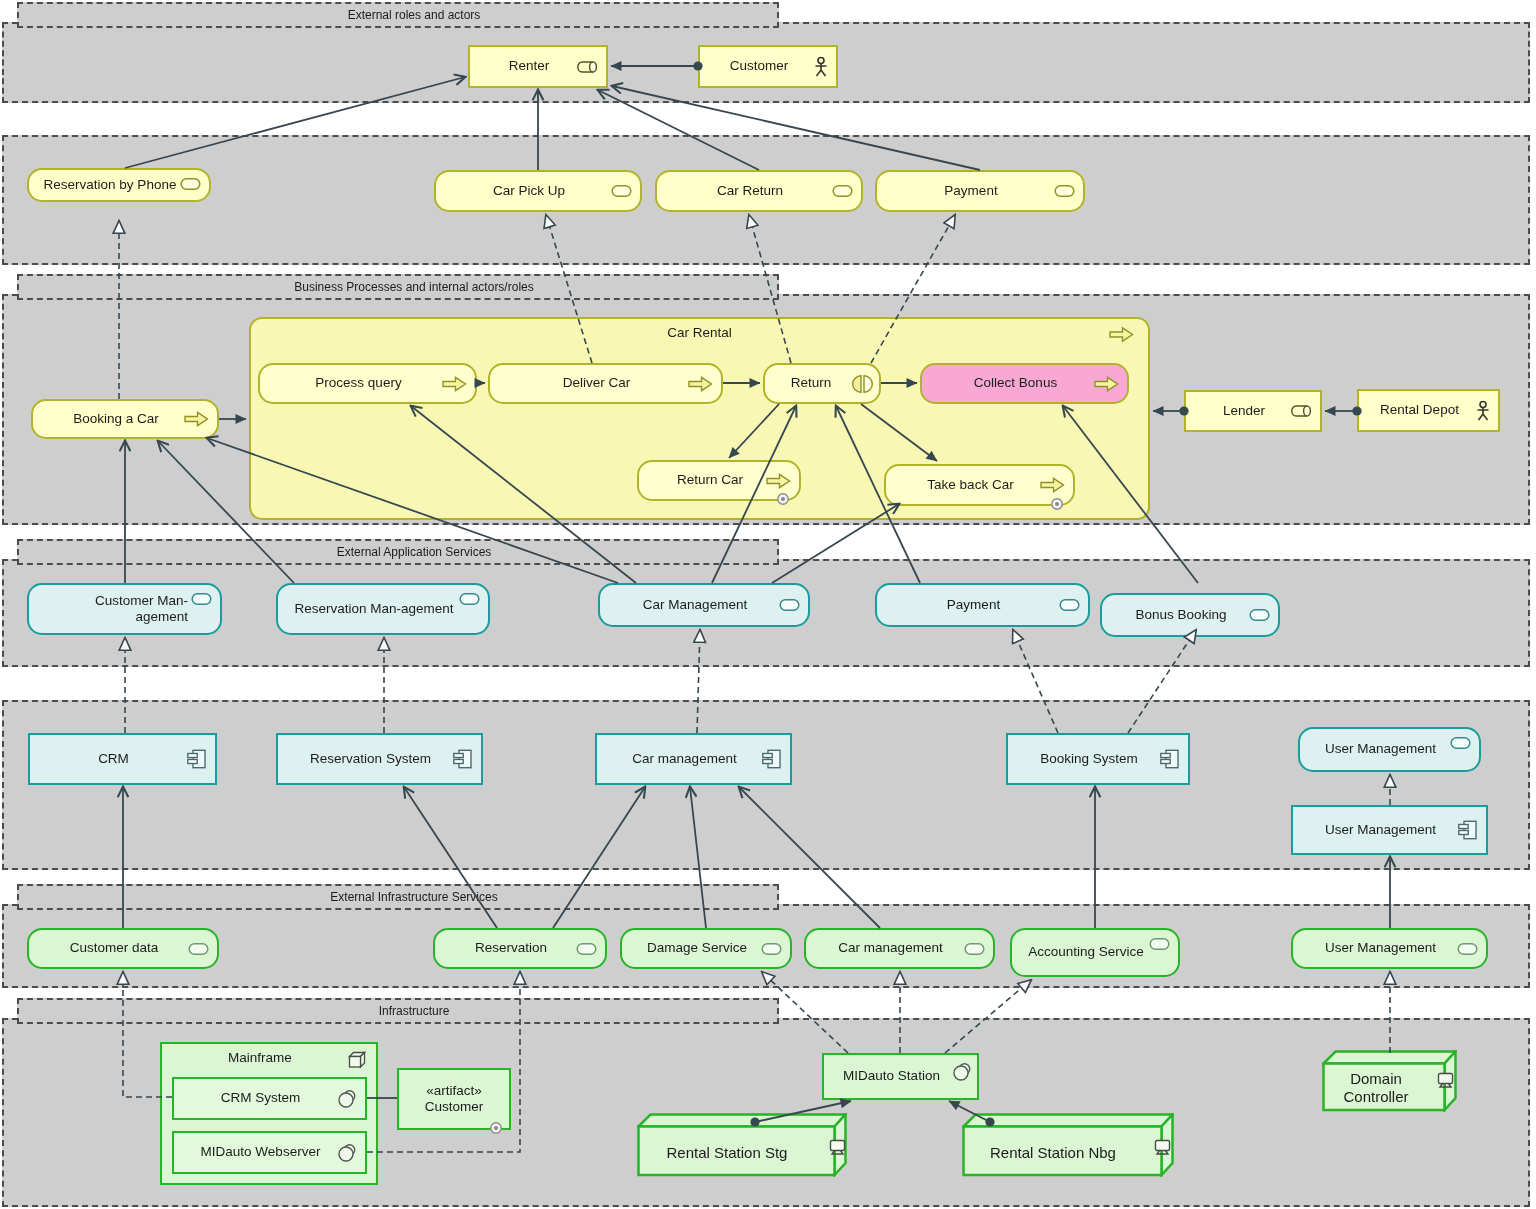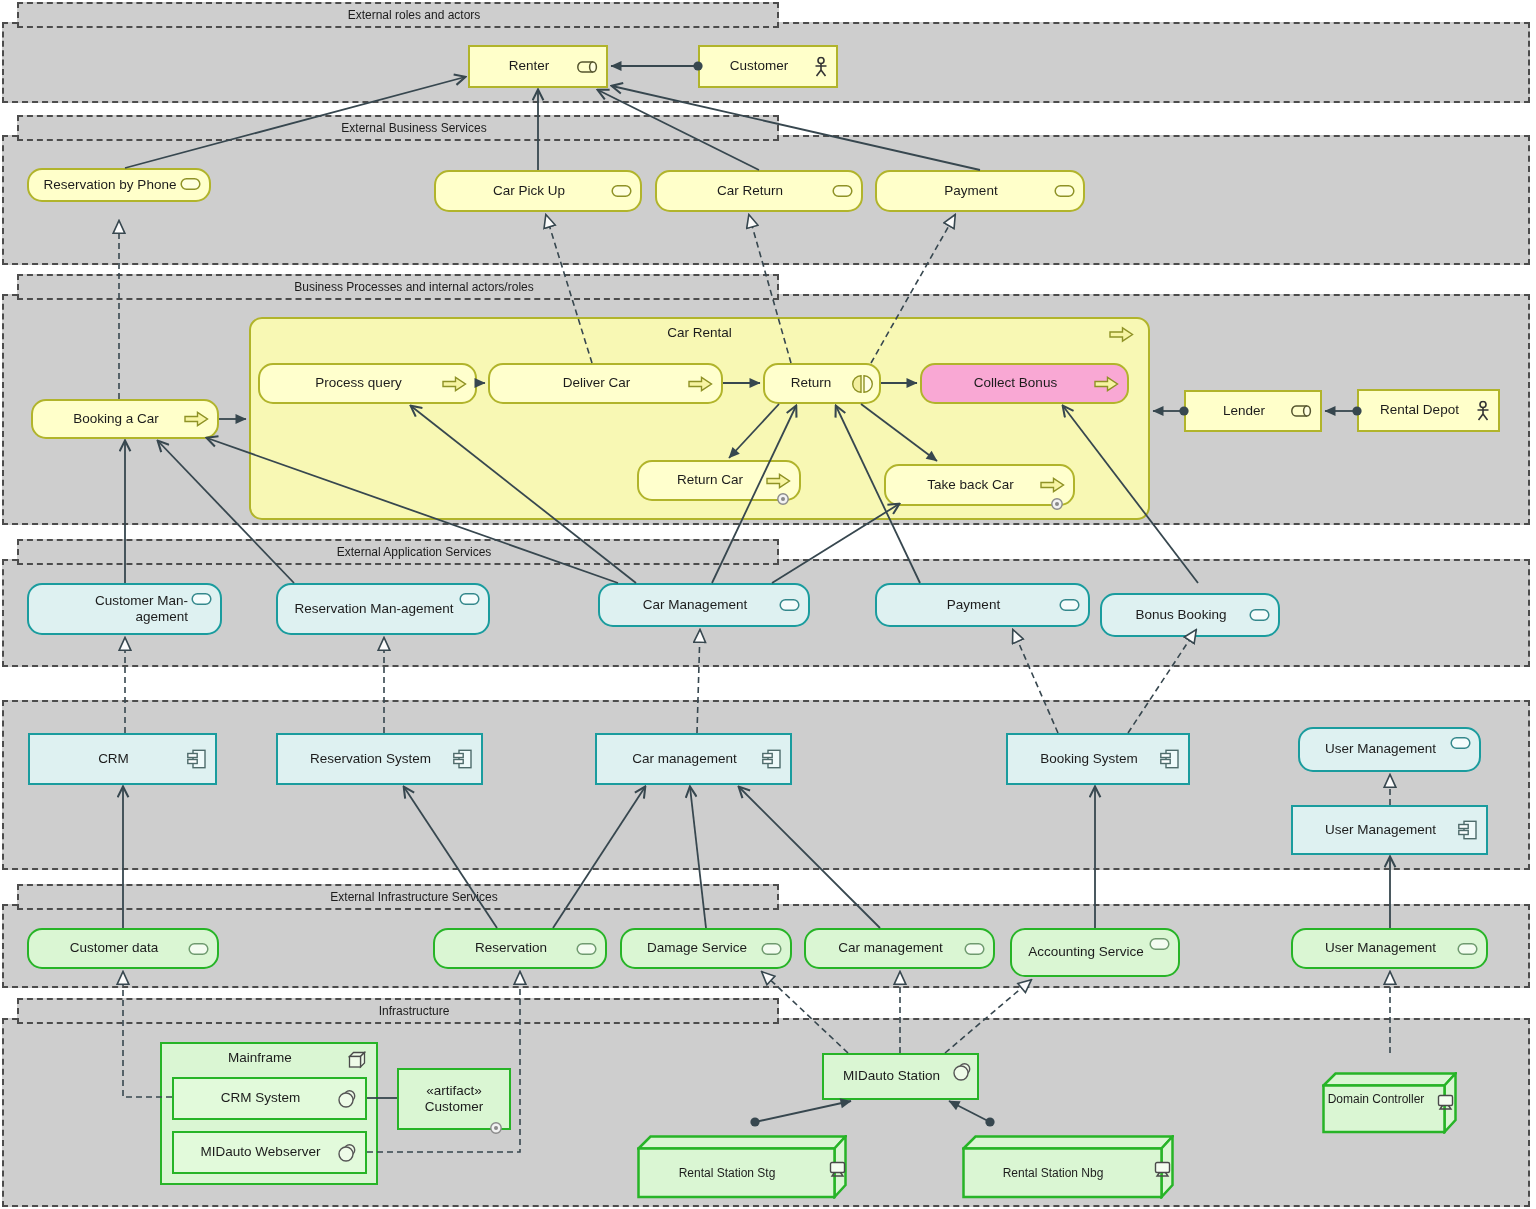--- a/index.html
+++ b/index.html
@@ -25,21 +25,21 @@
        box-sizing:border-box;z-index:1;}
   .ctr .ctitle{position:absolute;top:6px;left:0;right:0;text-align:center;font-size:13.5px;}
   .ctr .cicon{position:absolute;top:7px;right:14px;}
   .ic{position:absolute;right:8px;top:50%;transform:translateY(-50%);line-height:0;}
   .ic-top .ic{top:14px;}
   .badge{position:absolute;right:9px;bottom:-7px;top:auto;transform:none;line-height:0;z-index:3;}
   
   .mainframe{justify-content:flex-start;padding-top:6px;}
   .mainframe .ic{top:16px;right:10px;}
   
-  .nd3d{position:absolute;z-index:2;font-size:12px;text-align:center;margin-top:22px;}
+  .nd3d{position:absolute;z-index:2;font-size:15px;text-align:center;}
   .nd3d svg{position:absolute;left:0;top:0;}
   .lb3d{position:absolute;left:0;display:block;text-align:center;line-height:1.2;}
   .nd3d .ic{position:absolute;line-height:0;}
   
   svg.wires{position:absolute;left:0;top:0;z-index:3;pointer-events:none;}
   .w,.wt,.wa,.wx{stroke:#37474f;stroke-width:1.8;fill:none;}
   .wr{stroke:#37474f;stroke-width:1.6;fill:none;stroke-dasharray:6 4;}
 </style>
 </head>
 <body>
@@ -49,23 +49,20 @@
   <div class="layer-body" style="top:22px;height:81px"></div>
   <div class="layer-body" style="top:135px;height:130px"></div>
   <div class="layer-body" style="top:294px;height:231px"></div>
   <div class="layer-body" style="top:559px;height:108px"></div>
   <div class="layer-body" style="top:700px;height:170px"></div>
   <div class="layer-body" style="top:904px;height:84px"></div>
   <div class="layer-body" style="top:1018px;height:189px"></div>
 
   <div class="layer-title" style="top:2px">
       <span>External roles and actors</span>
-    </div>
-  <div class="layer-title" style="top:115px">
-      <span>External Business Services</span>
     </div>
   <div class="layer-title" style="top:274px">
       <span>Business Processes and internal actors/roles</span>
     </div>
   <div class="layer-title" style="top:539px">
       <span>External Application Services</span>
     </div>
   <div class="layer-title" style="top:884px">
       <span>External Infrastructure Services</span>
     </div>

